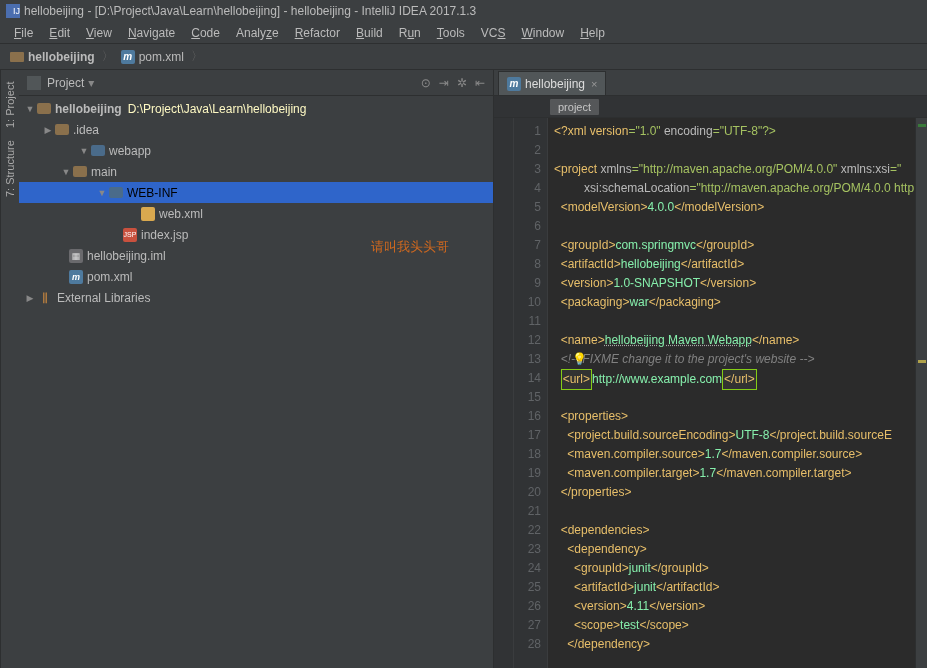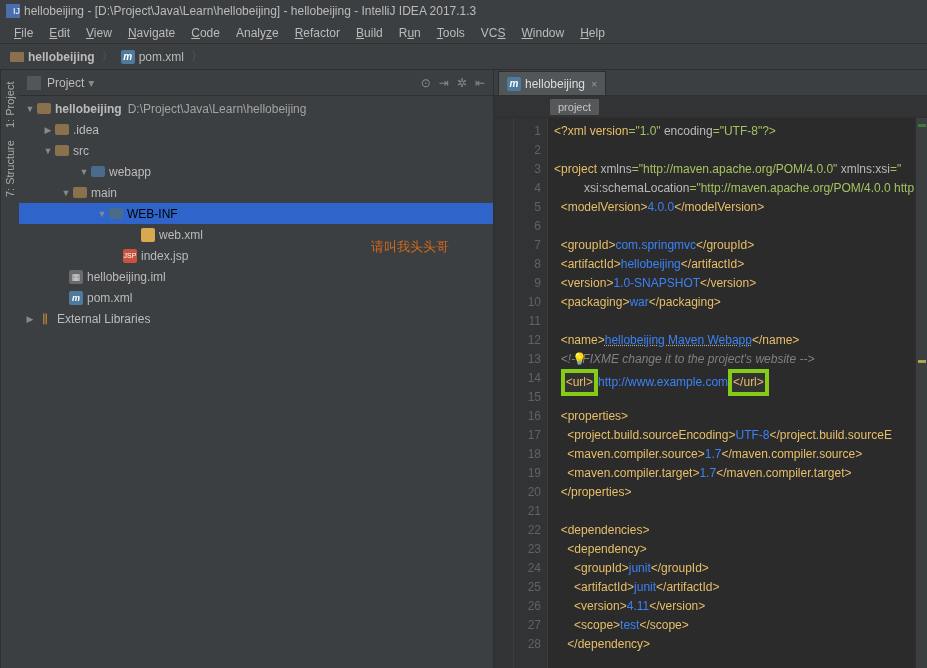--- a/index.html
+++ b/index.html
@@ -30,42 +30,42 @@
 .arrow.closed::before { content:"▶"; }
 .arrow.none::before { content:""; }
 .fic { width:16px; height:14px; display:inline-flex; align-items:center; justify-content:center; margin-right:4px; font-size:9px; border-radius:2px; }
 .fic.folder { background:#8a704c; width:14px; height:11px; }
 .fic.webf { background:#4a6b8a; width:14px; height:11px; }
 .fic.xml { background:#d9a94f; color:#222; width:14px; }
 .fic.jsp { background:#c9513e; color:#fff; width:14px; font-size:7px; }
 .fic.iml { background:#6a6a6d; color:#ddd; width:14px; }
 .fic.mvn { background:#4e7a9e; color:#fff; font-style:italic; font-weight:bold; width:14px; }
 .fic.lib { background:transparent; color:#d28c3f; font-size:12px; }
-.dim { color:#a3a3a3; margin-left:6px; }
+.dim { color:#fef9c3; margin-left:6px; }
 .watermark { position:absolute; left:352px; top:142px; color:#d2691e; font-size:13px; }
 .editor-side { flex:1; display:flex; flex-direction:column; background:#2b2b2b; }
 .tabbar { height:26px; background:#3c3f41; display:flex; align-items:flex-end; padding-left:4px; border-bottom:1px solid #2d2f30; }
 .tab { display:flex; align-items:center; background:#515658; padding:4px 8px; height:24px; border-top:1px solid #2d2f30; border-left:1px solid #2d2f30; border-right:1px solid #2d2f30; color:#ddd; }
 .tab .close { margin-left:6px; color:#999; font-size:11px; }
 .crumb2 { height:22px; background:#313335; border-bottom:1px solid #2d2f30; display:flex; align-items:center; padding:0 56px; }
 .crumb2 span { background:#555759; color:#c6c6c6; padding:2px 8px; font-size:11px; border-radius:1px; }
 .code-area { flex:1; display:flex; font-family:Consolas,monospace; font-size:12px; line-height:19px; overflow:hidden; position:relative; }
 .gutter-m { width:20px; background:#313335; border-right:1px solid #3a3c3e; }
 .gutter { width:34px; background:#313335; border-right:1px solid #3a3c3e; text-align:right; padding:4px 6px 0 0; color:#606366; }
 .gutter div { height:19px; }
 .code { flex:1; padding:4px 0 0 6px; background:#2b2b2b; white-space:pre; overflow:auto; }
 .cl { height:19px; display:block; }
 .pu { color:#e8bf6a; }
 .tg { color:#e8bf6a; }
 .att { color:#bababa; }
 .str { color:#a5c261; }
-.txt { color:#3b82f6; }
+.txt { color:#86efac; }
 .cmt { color:#808080; font-style:italic; }
 .url-u { text-decoration:underline dotted #aaa; }
-.hl { background:#323232; border:4px solid #84cc16; display:inline-block; padding:0 1px; }
+.hl { background:#323232; border:1px solid #84cc16; display:inline-block; padding:0 1px; }
 .bulb { color:#ffd866; position:absolute; left:18px; }
 .ln13 { position:relative; }
 .rs { position:absolute; right:0; top:0; bottom:0; width:12px; background:#3c3f41; border-left:1px solid #2d2f30; }
 .rs .mk { position:absolute; left:2px; width:8px; height:3px; }
 </style>
 </head>
 <body>
 
 <div class="titlebar">
   <span class="icn">IJ</span>
@@ -125,25 +125,20 @@
       <div class="tree-row" style="padding-left:4px">
         <span class="arrow open"></span>
         <span class="fic folder"></span>
         <b>hellobeijing</b>
         <span class="dim">D:\Project\Java\Learn\hellobeijing</span>
       </div>
       <div class="tree-row" style="padding-left:22px">
         <span class="arrow closed"></span>
         <span class="fic folder"></span>
         <span>.idea</span>
-      </div>
-      <div class="tree-row" style="padding-left:22px">
-        <span class="arrow open"></span>
-        <span class="fic folder"></span>
-        <span>src</span>
       </div>
       <div class="tree-row" style="padding-left:58px">
         <span class="arrow open"></span>
         <span class="fic webf"></span>
         <span>webapp</span>
       </div>
       <div class="tree-row" style="padding-left:40px">
         <span class="arrow open"></span>
         <span class="fic folder"></span>
         <span>main</span>

